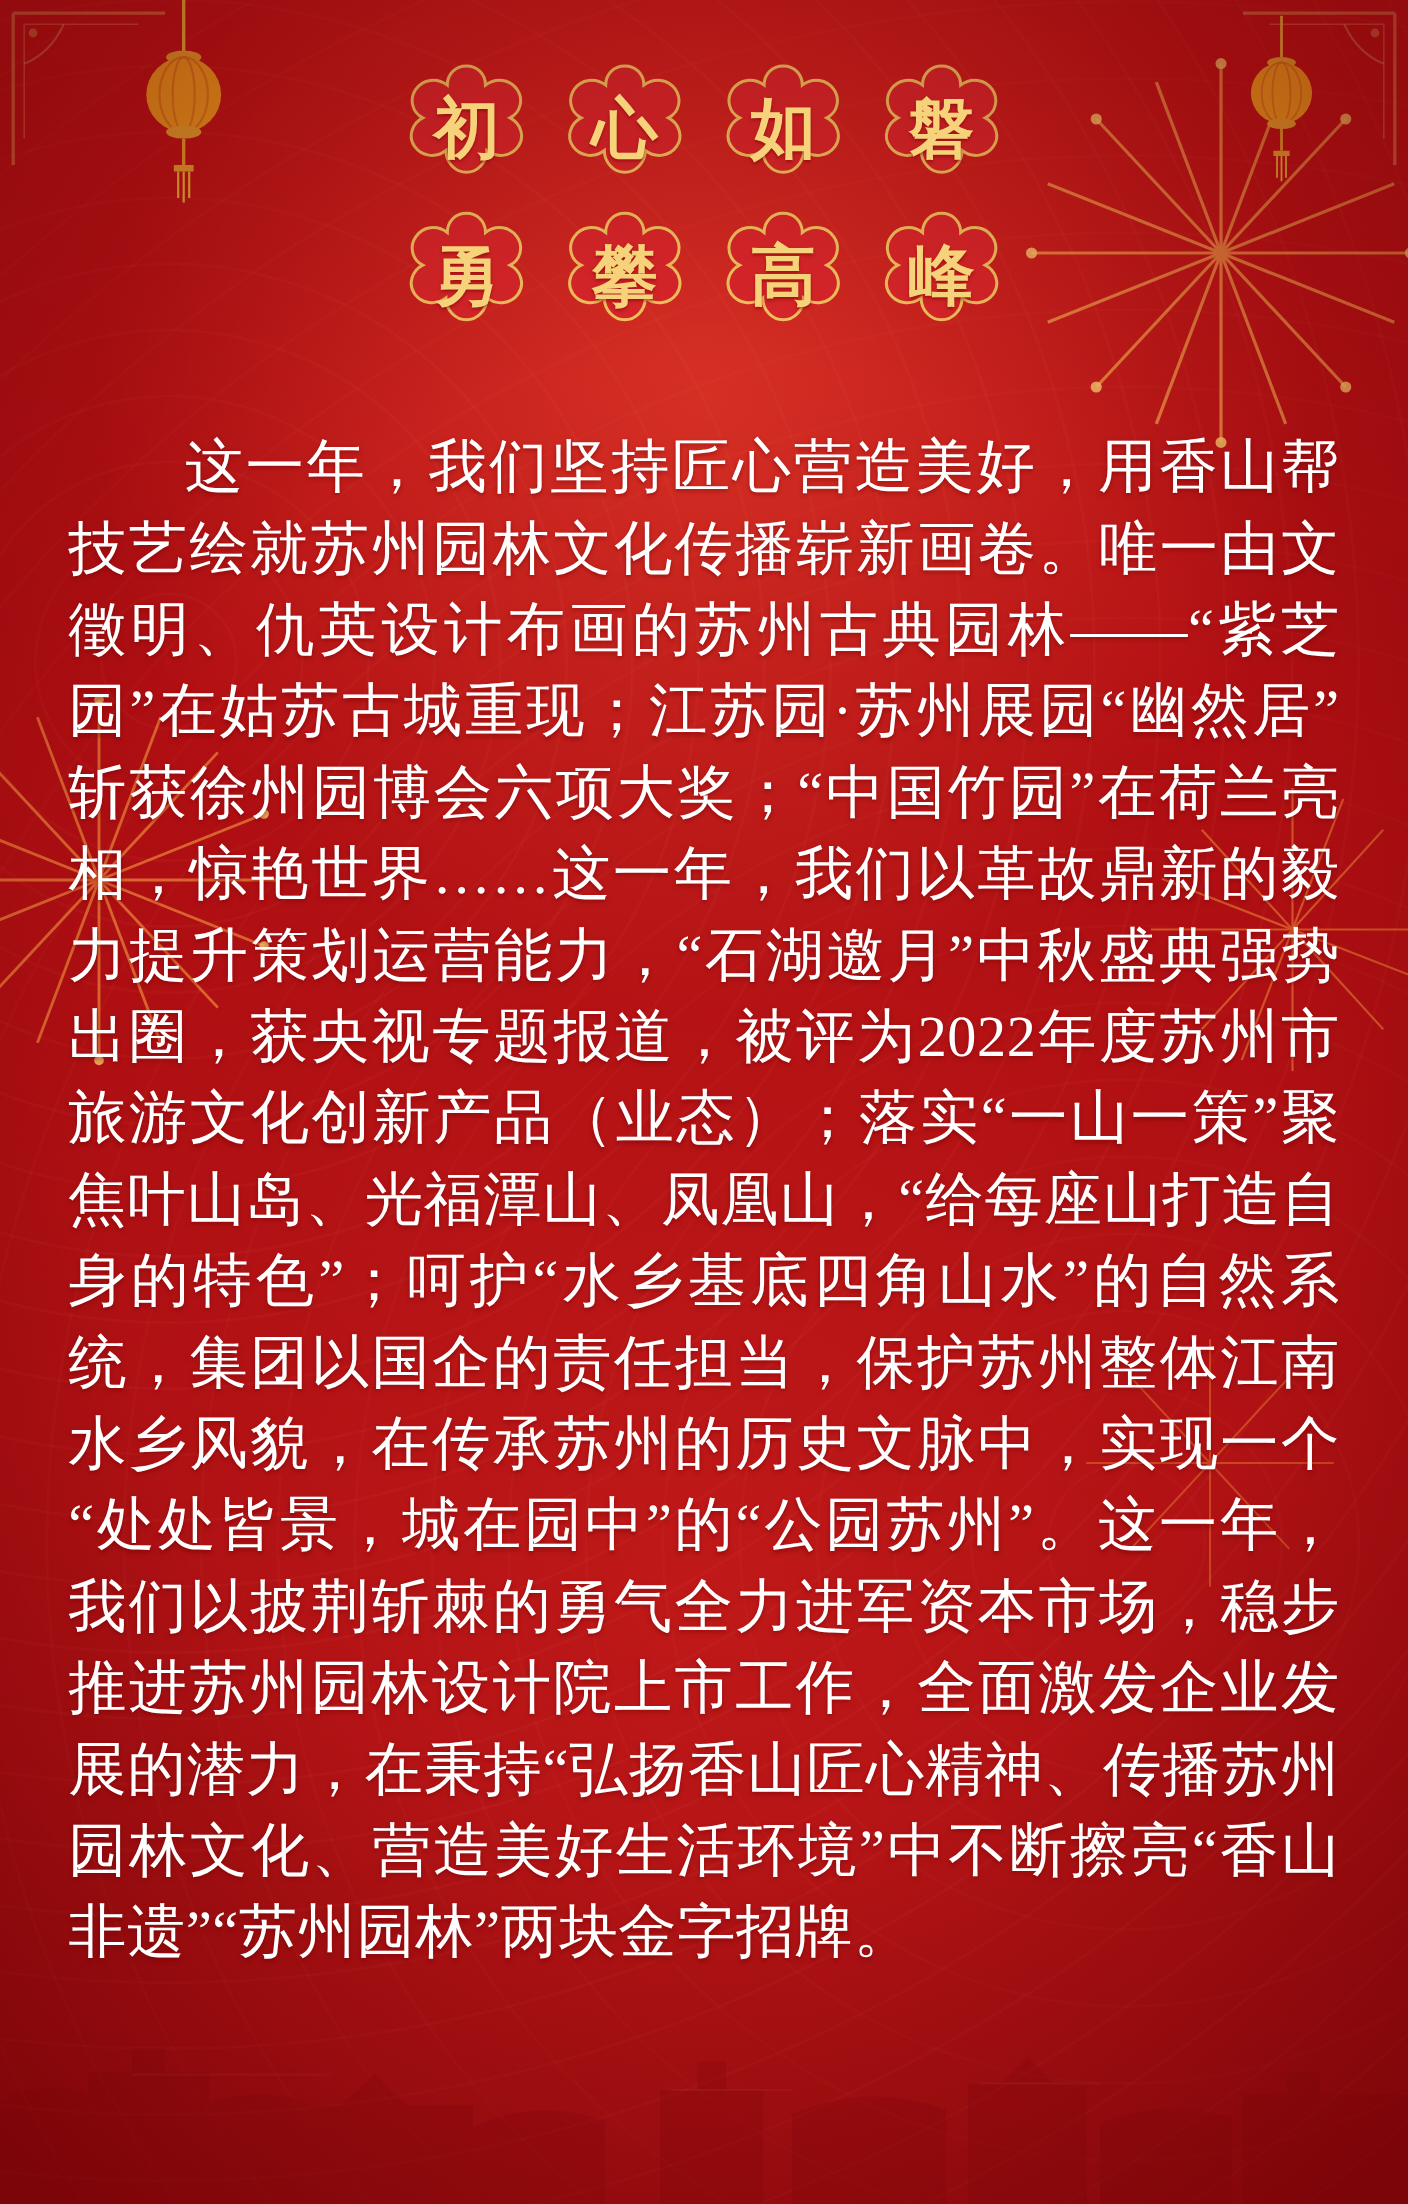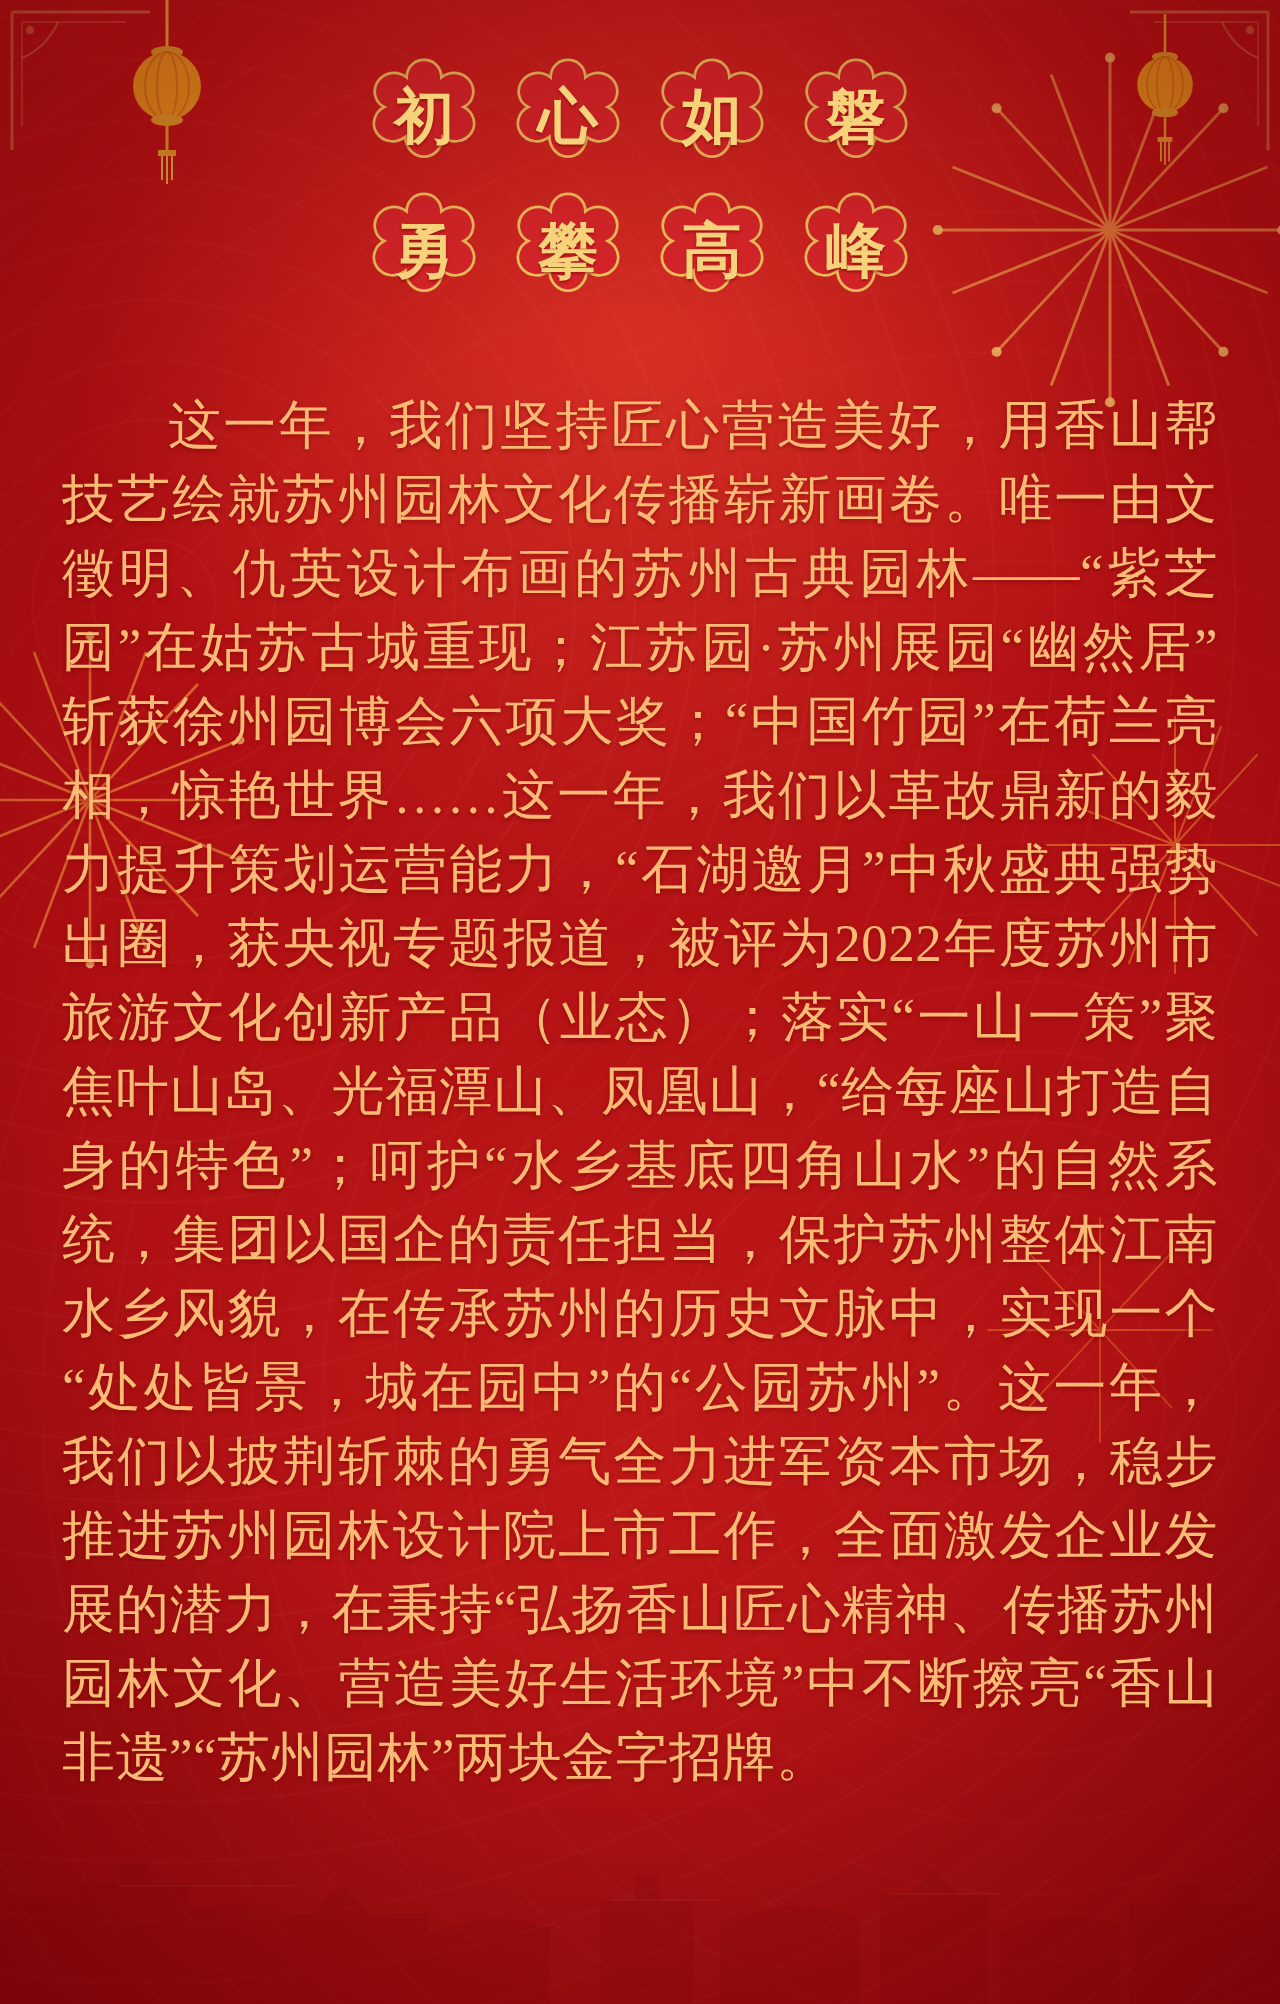--- a/index.html
+++ b/index.html
@@ -97,21 +97,21 @@
     line-height: 1;
     text-shadow: 0 2px 3px rgba(120,0,0,0.55);
   }
 
   
   .article {
     position: absolute;
     top: 388px;
     left: 62px;
     width: 1156px;
-    color: #fdba74;
+    color: #ffffff;
     font-size: 53px;
     line-height: 74px;
     letter-spacing: 0.5px;
     text-align: justify;
     text-justify: inter-ideograph;
     text-indent: 106px;
     font-weight: 500;
     text-shadow: 0 2px 4px rgba(110,0,0,0.5);
     z-index: 5;
   }

